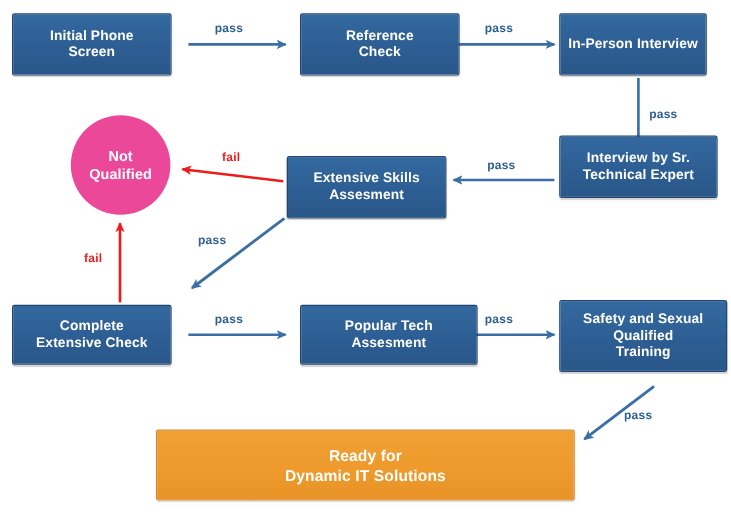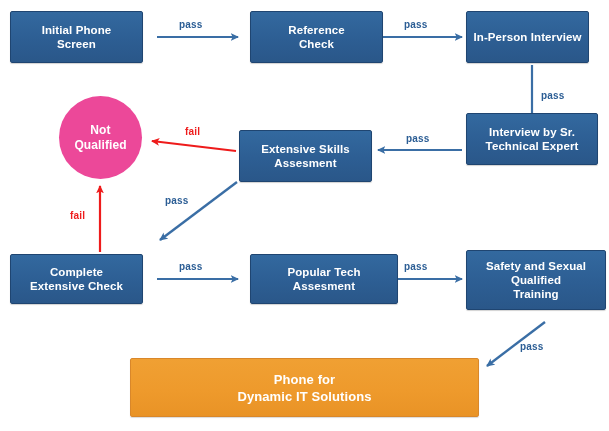--- a/index.html
+++ b/index.html
@@ -152,21 +152,21 @@
   <div class="node blue" style="left:466px;top:250px;width:140px;height:60px;">
     <div>
       <span>Safety and Sexual</span>
       <span>Qualified</span>
       <span>Training</span>
     </div>
   </div>
 
   <div class="node orange" style="left:130px;top:358px;width:349px;height:59px;">
     <div>
-      <span>Phone for</span>
+      <span>Ready for</span>
       <span>Dynamic IT Solutions</span>
     </div>
   </div>
 
   <div class="elabel" style="left:179px;top:19px;">pass</div>
 
   <div class="elabel" style="left:404px;top:19px;">pass</div>
 
   <div class="elabel" style="left:541px;top:90px;">pass</div>
 

